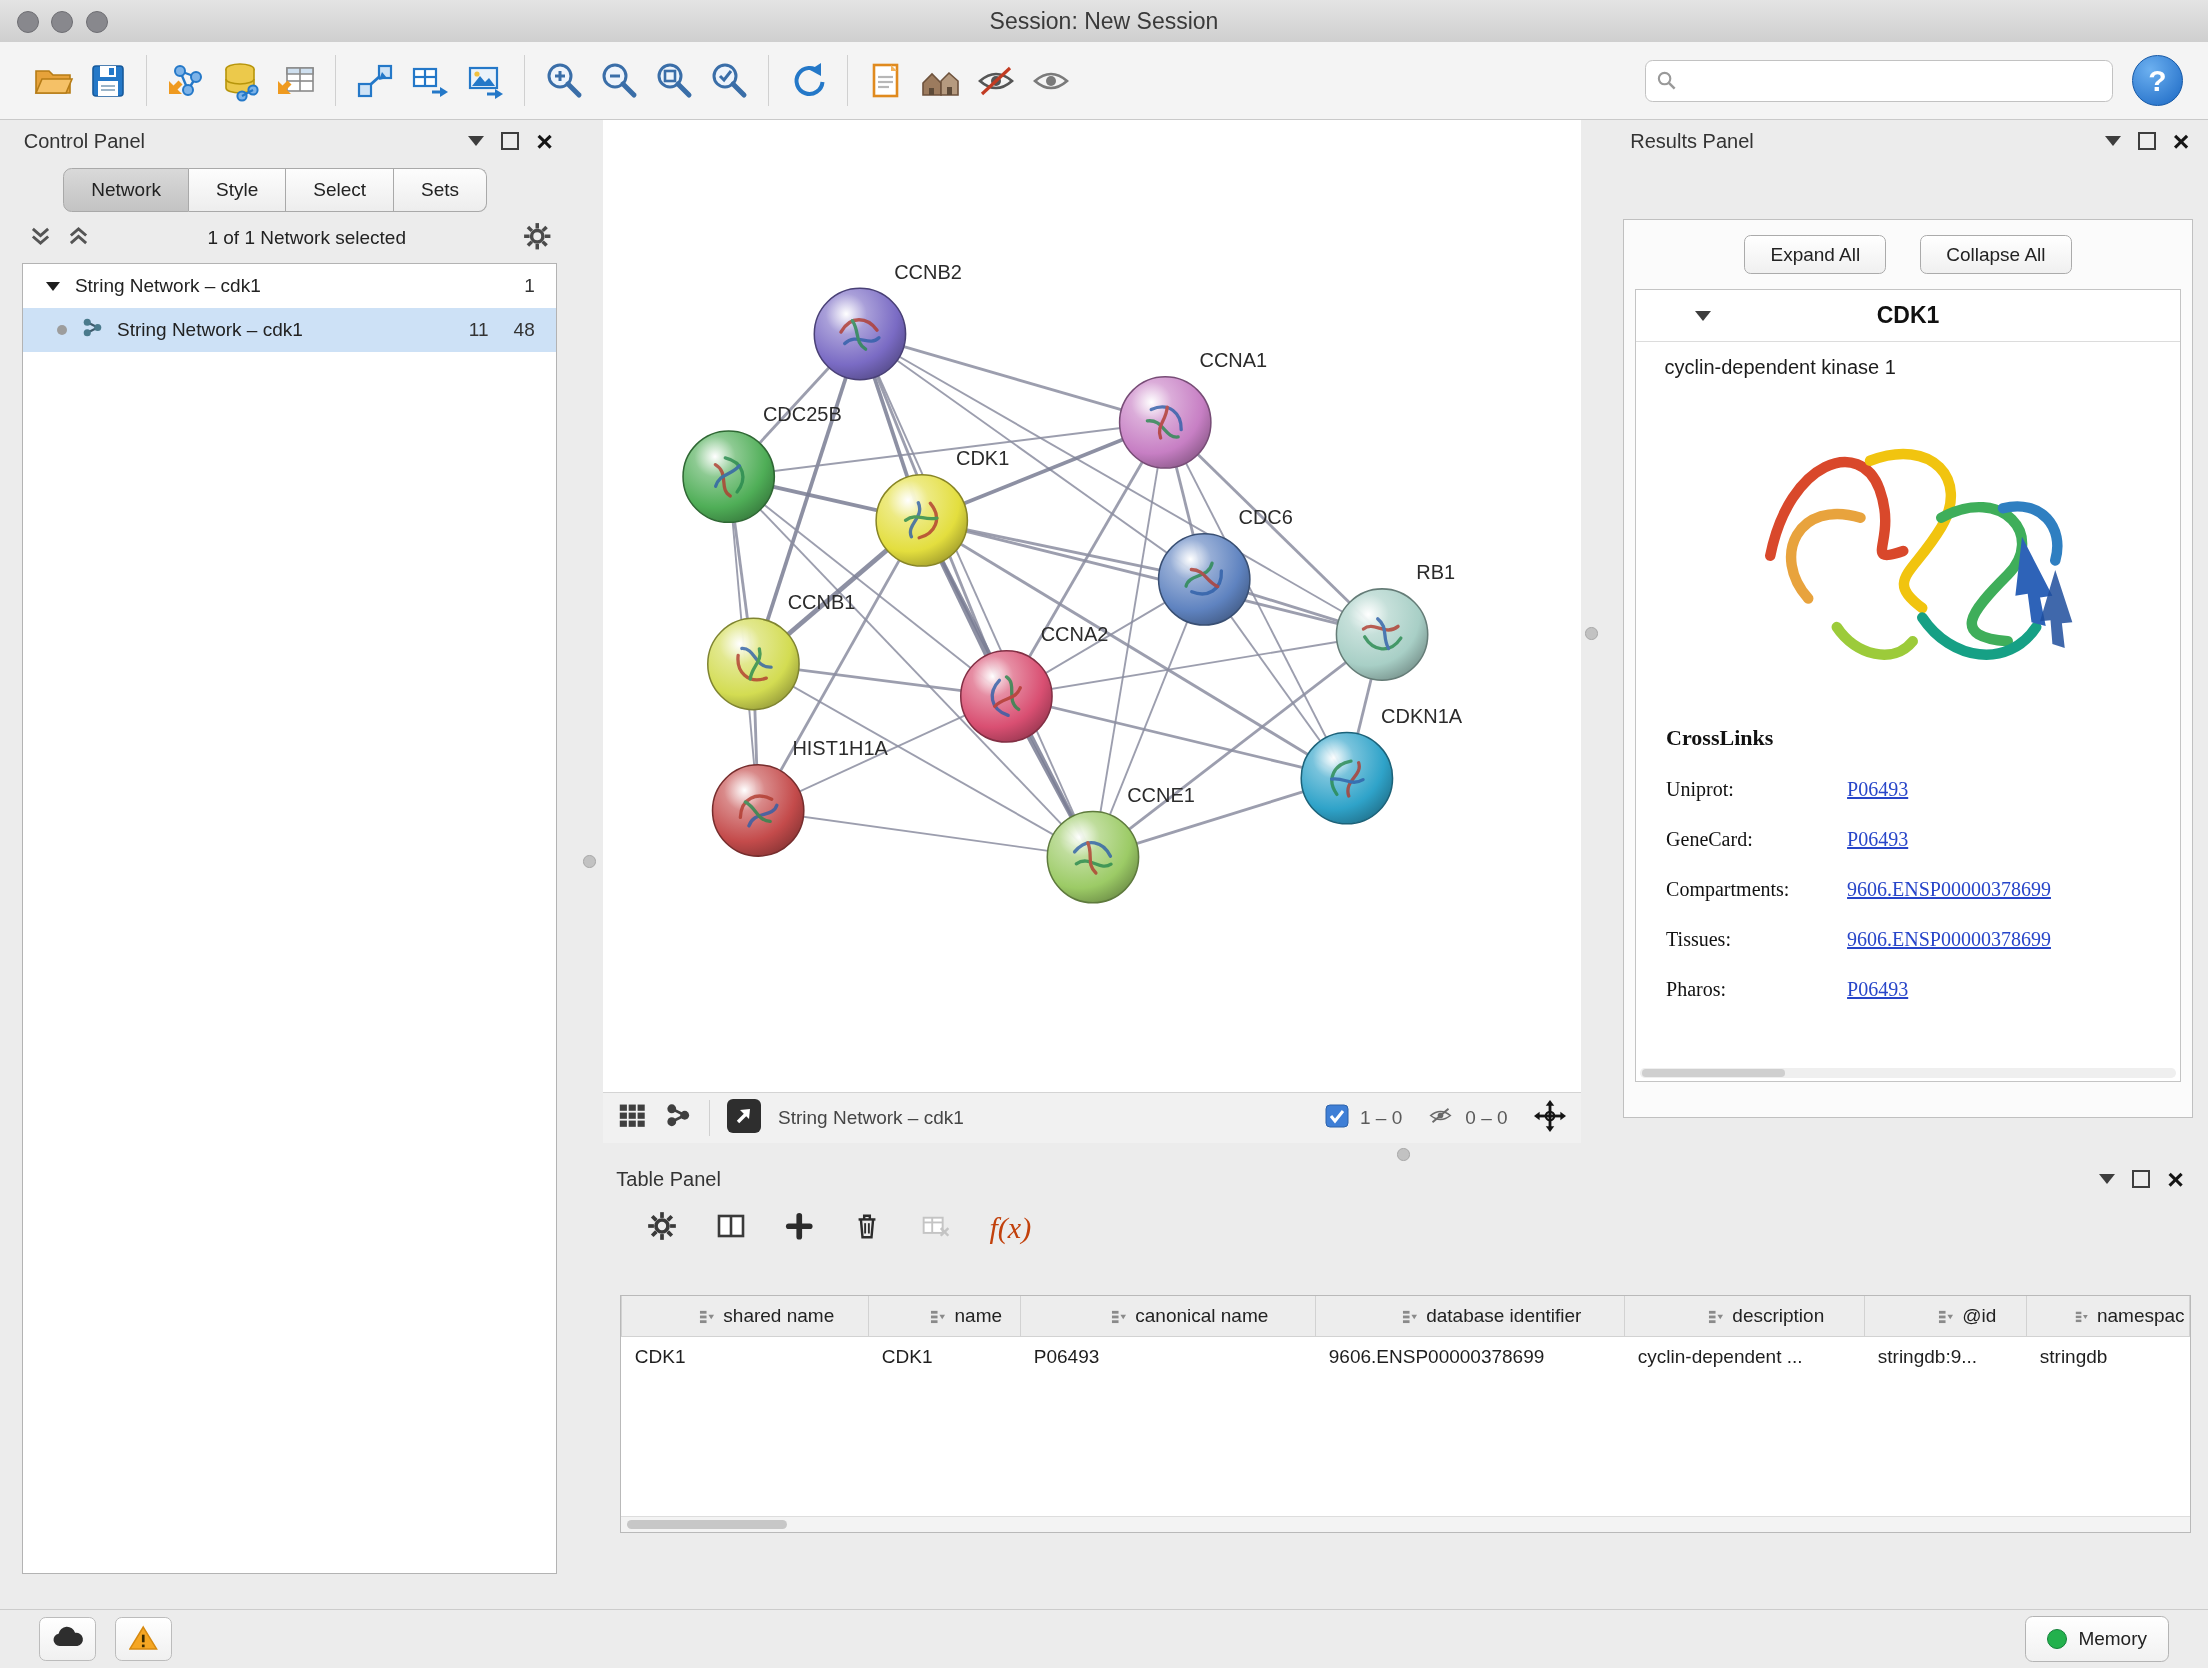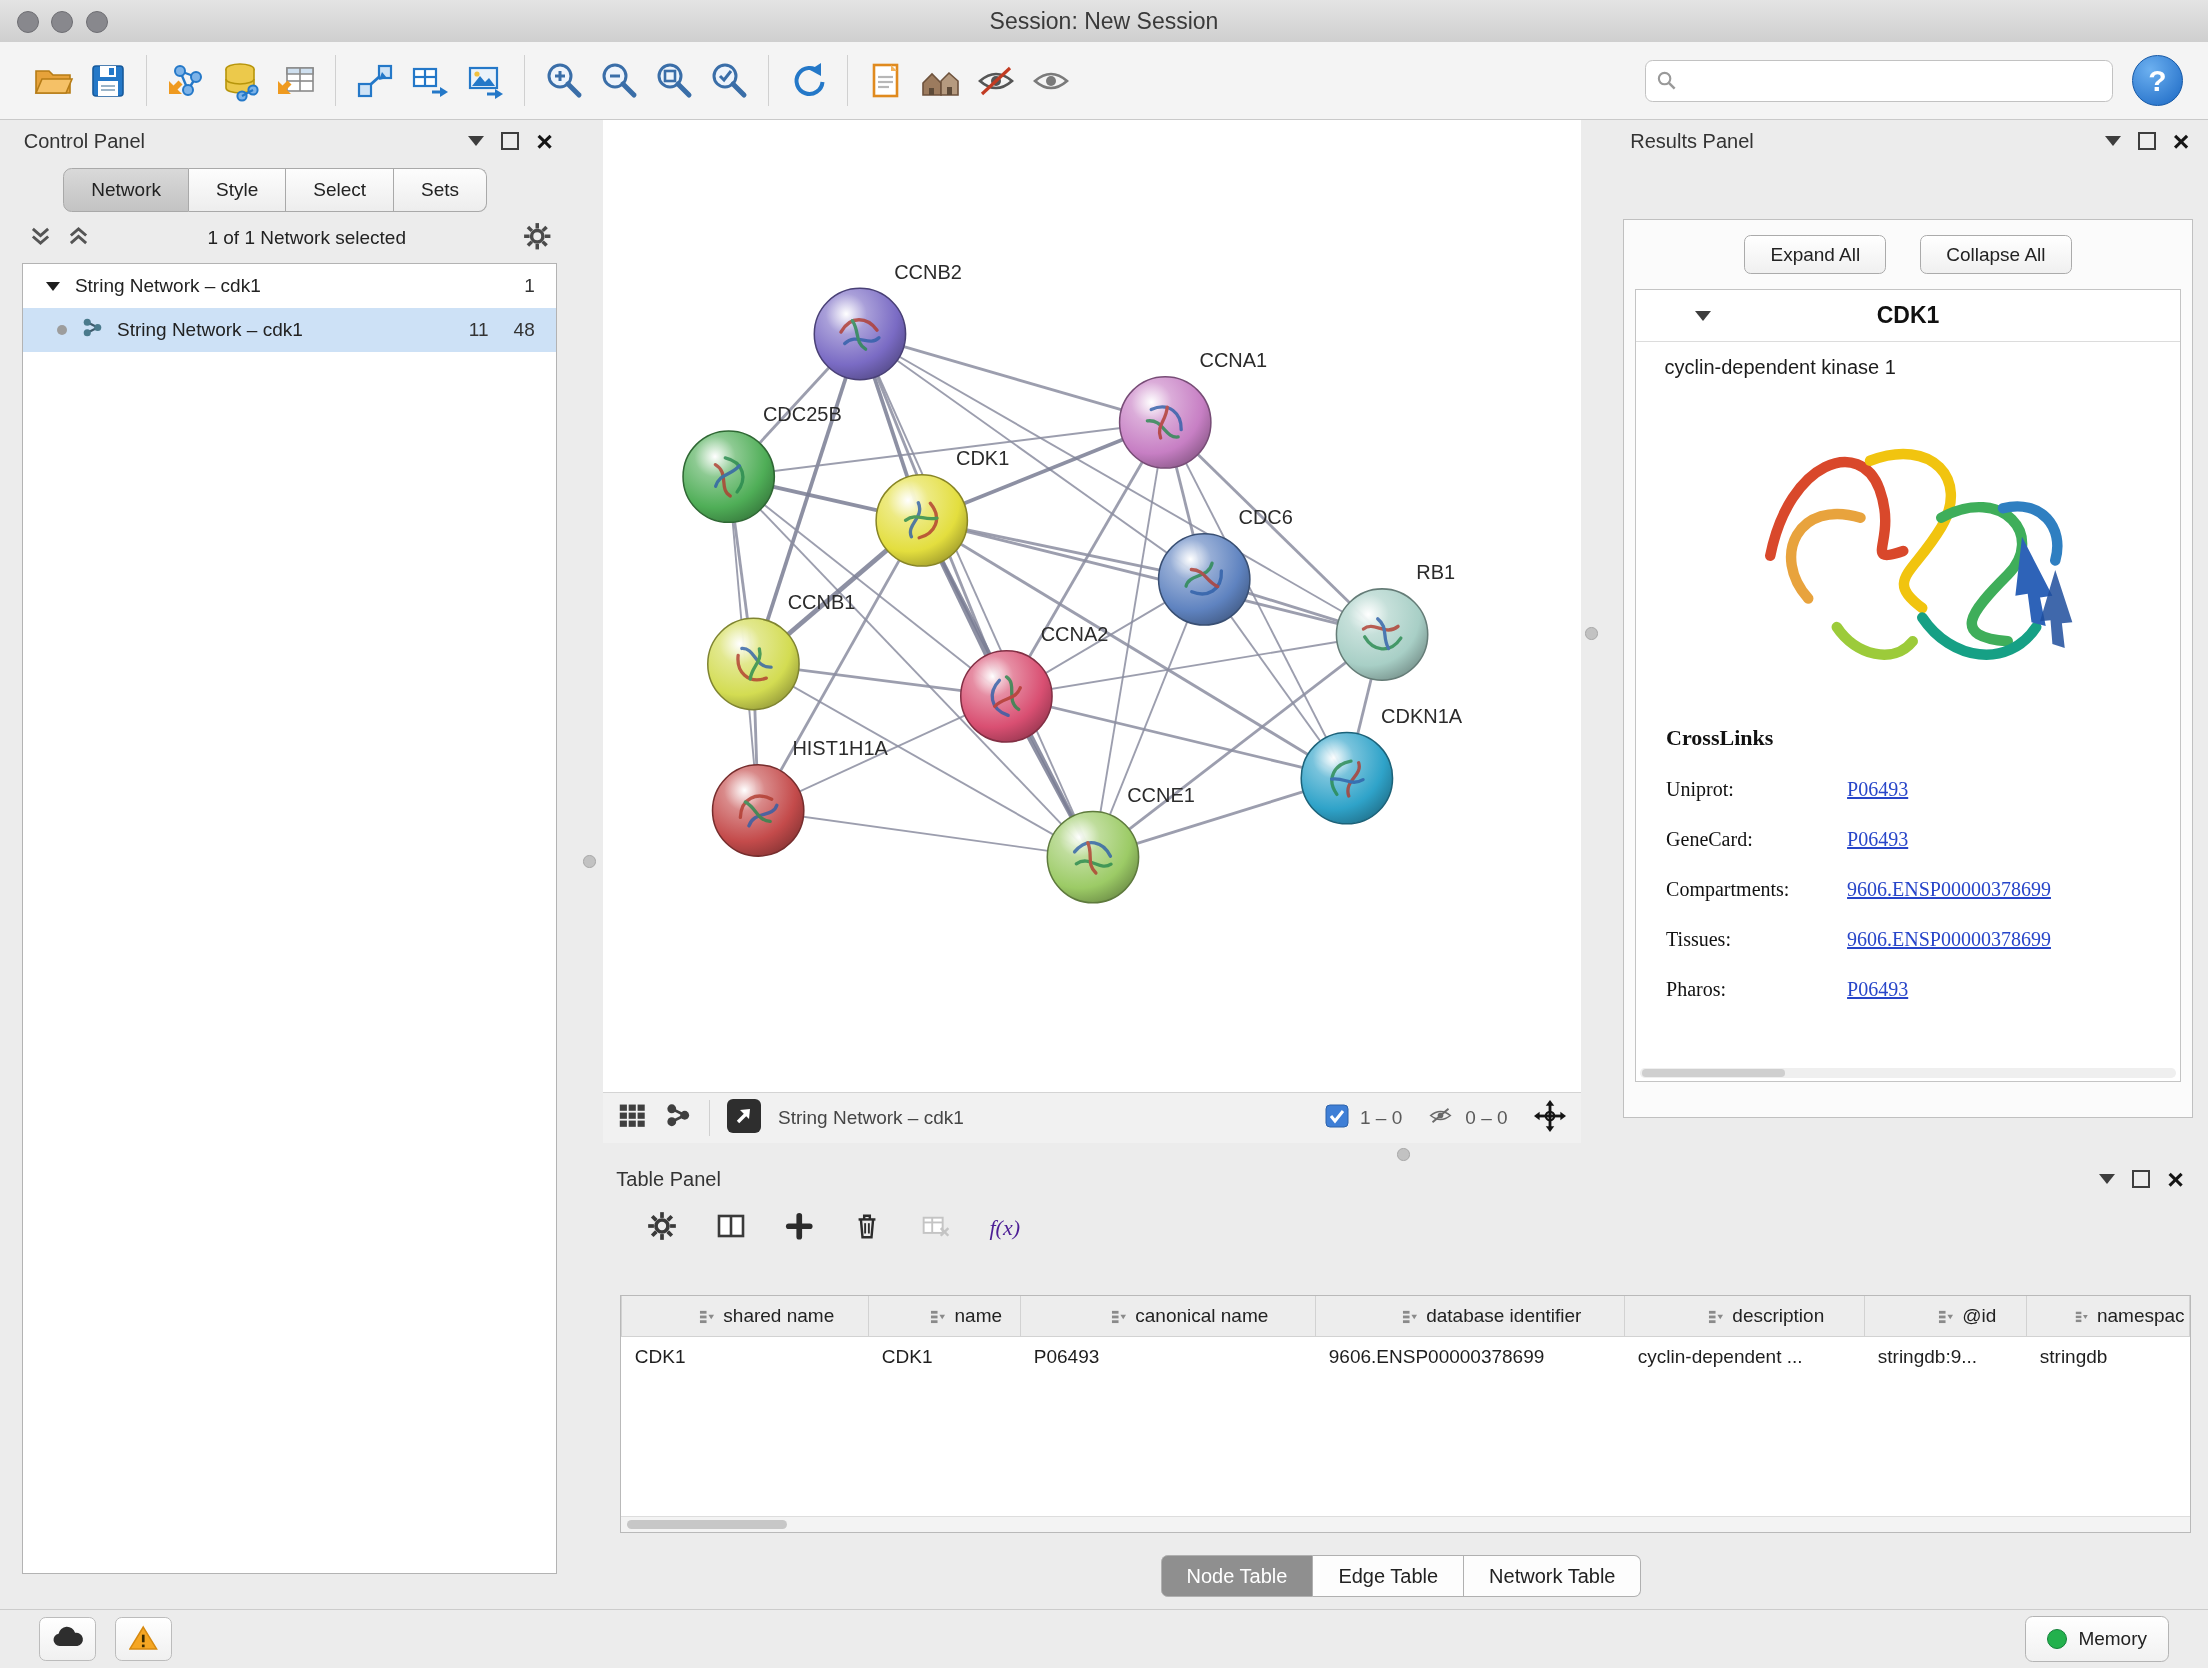--- a/index.html
+++ b/index.html
@@ -726,21 +726,21 @@
           </svg></span>
       <span><svg width="32" height="28.5" viewBox="0 0 32 30">
             <rect x="3" y="6" width="20" height="16" fill="#fff" stroke="#c4c4c4" stroke-width="2"></rect>
             <line x1="3" y1="11" x2="23" y2="11" stroke="#c4c4c4" stroke-width="2"></line>
             <line x1="12" y1="6" x2="12" y2="22" stroke="#c4c4c4" stroke-width="2"></line>
             <g stroke="#c4c4c4" stroke-width="2.6">
               <line x1="21" y1="17" x2="29" y2="25"></line>
               <line x1="29" y1="17" x2="21" y2="25"></line>
             </g>
           </svg></span>
-      <span style="font-family:'Liberation Serif',serif;font-style:italic;font-size:22px;color:#4c1d95;">f(x)</span>
+      <span style="font-family:'Liberation Serif',serif;font-style:italic;font-size:30px;color:#c2410c;">f(x)</span>
     </div>
     <div class="tp-table-wrap">
       <table class="node-table">
         <colgroup id="tp-colgroup">
             <col style="width: 247px;">
             <col style="width: 152px;">
             <col style="width: 295px;">
             <col style="width: 309px;">
             <col style="width: 240px;">
             <col style="width: 162px;">
@@ -836,25 +836,20 @@
               <td>cyclin-dependent ...</td>
               <td>stringdb:9...</td>
               <td>stringdb</td>
             </tr>
           </tbody>
       </table>
       <div class="tp-hscroll">
           <div class="tp-hthumb"></div>
         </div>
     </div>
-    <div class="tp-tabs" id="tp-tabs">
-        <div class="tp-tab selected">Node Table</div>
-        <div class="tp-tab">Edge Table</div>
-        <div class="tp-tab">Network Table</div>
-      </div>
   </div>
 
   <div class="statusbar">
     <div class="sb-btn">
       <span><svg width="32" height="25" viewBox="0 0 34 26">
             <path d="M8 22a6.5 6.5 0 0 1-1-12.9A9 9 0 0 1 24.5 8 6 6 0 0 1 27 22z" fill="#2e2e2e"></path>
           </svg></span>
     </div>
     <div class="sb-btn">
       <span><svg width="28.5" height="26" viewBox="0 0 30 27">

